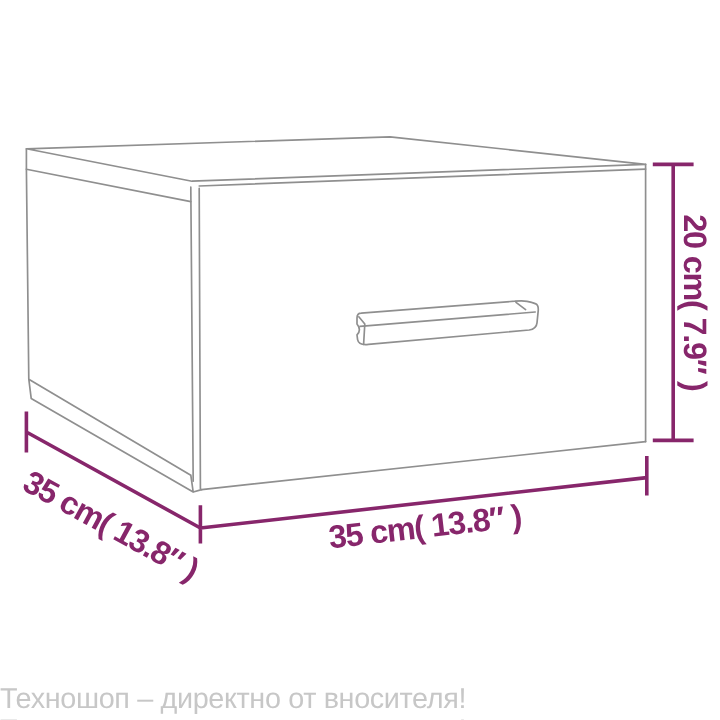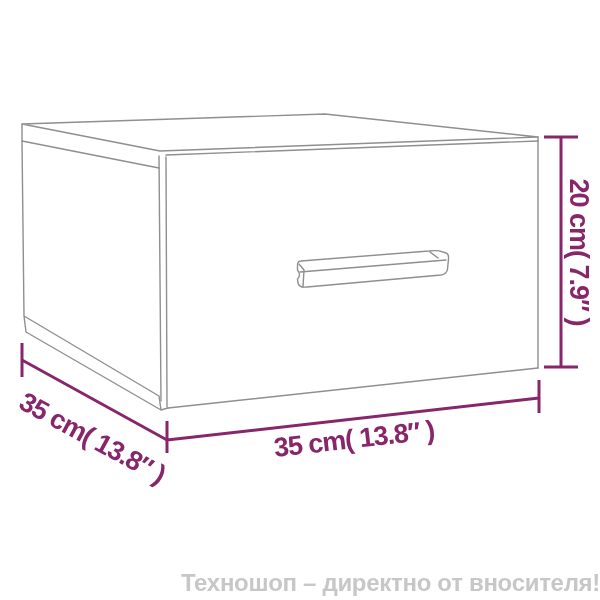--- a/index.html
+++ b/index.html
@@ -6,22 +6,22 @@
   .stage{
     position:relative;width:600px;height:600px;background:#ffffff;
     overflow:hidden;font-family:"Liberation Sans",sans-serif;
   }
   svg{position:absolute;left:0;top:0;}
   .dim-text{
     font-family:"Liberation Sans",sans-serif;
     font-weight:bold;font-size:27px;letter-spacing:-1px;
   }
   .wm{
-    position:absolute;left:0;width:600px;text-align:right;
-    font-family:"Liberation Sans",sans-serif;font-weight:bold;
+    position:absolute;left:0;width:600px;text-align:left;
+    font-family:"Liberation Sans",sans-serif;font-weight:normal;
     font-size:24px;letter-spacing:-0.3px;line-height:1;white-space:nowrap;
   }
   .wm-main{top:571px;color:#c7c7c7;}
   .wm-cut{top:597px;color:#e4e4e4;}
 </style>
 </head>
 <body>
 
 <div class="stage">
 

